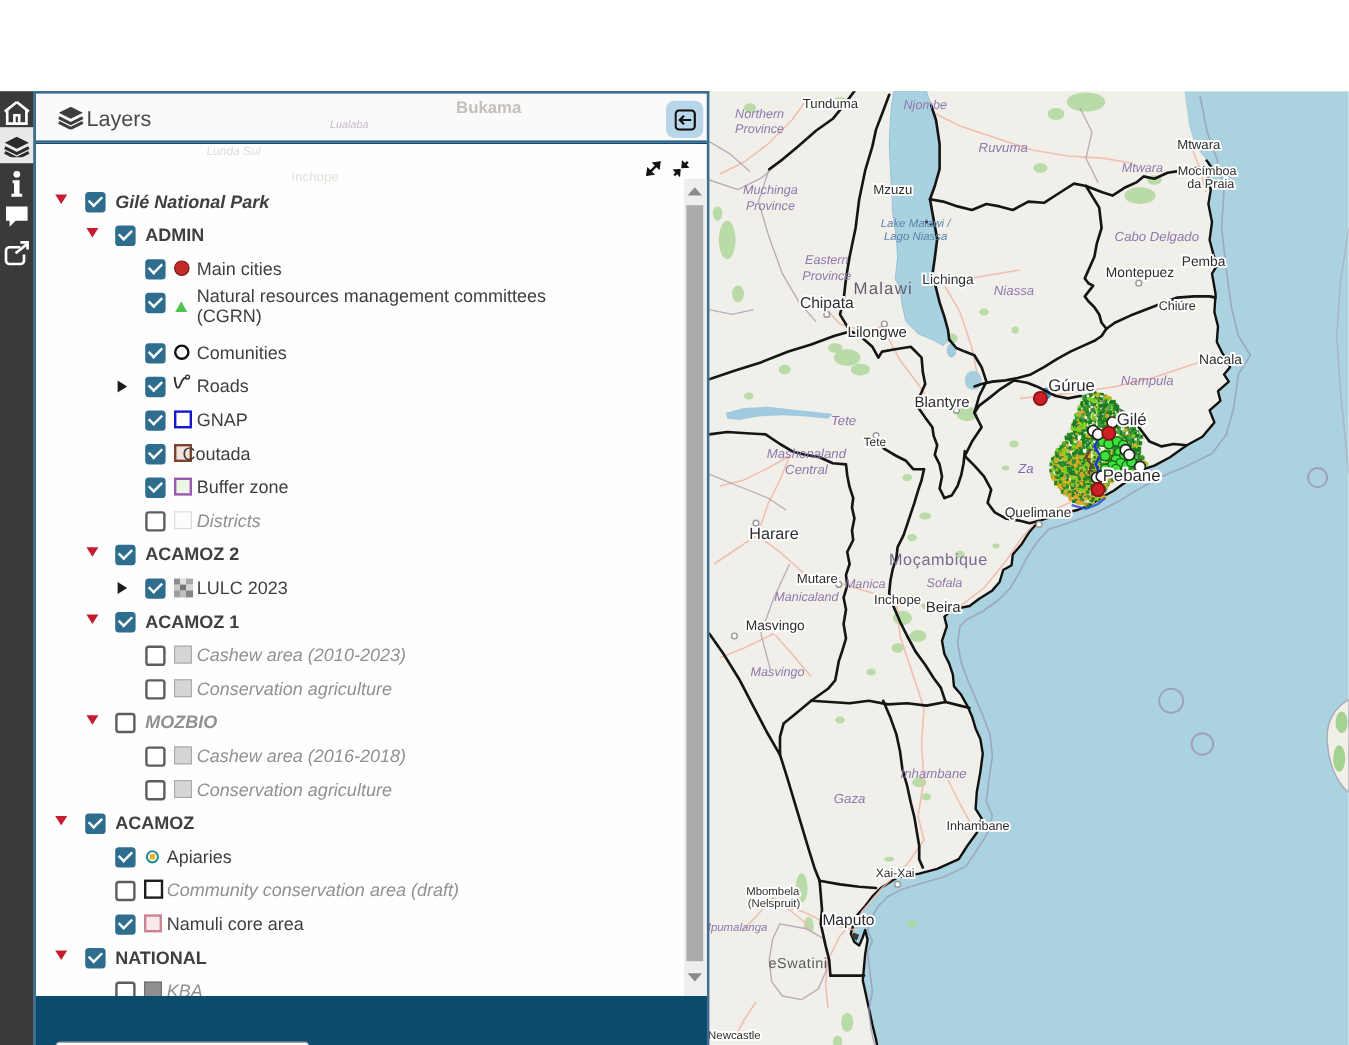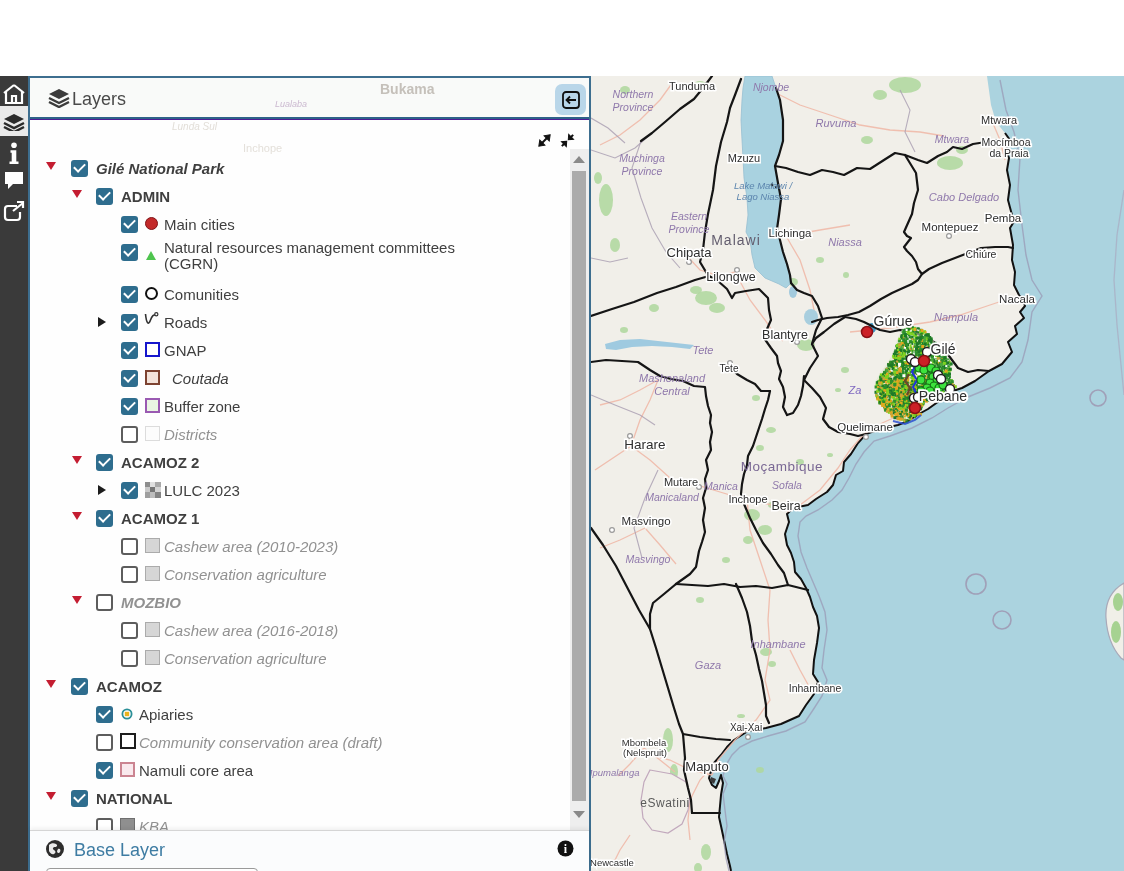--- a/index.html
+++ b/index.html
@@ -9,21 +9,21 @@
   #header { position:absolute; left:0; top:0; width:1124px; height:76px; background:#e9e9e9; border-top:3px solid #57823f; }
   #logo { position:absolute; left:18px; top:8px; }
   #labtxt { position:absolute; left:16px; top:24px; font-size:44px; color:#322a52; }
   #geoportal { position:absolute; left:98px; top:15px; font-size:28px; color:#90cdaa; letter-spacing:1px; }
   #moztxt { position:absolute; left:241px; top:28px; font-size:12.5px; color:#2f2b52; letter-spacing:0.3px; }
   
   #sidebar { position:absolute; left:0; top:76px; width:28px; height:795px; background:#3a3a3a; }
   .sbicon { position:absolute; left:0; width:28px; text-align:center; }
   #sb-layers-bg { position:absolute; left:0; top:30px; width:28px; height:30px; background:#e9e9e9; }
   
-  #panel { position:absolute; left:28px; top:76px; width:563px; height:795px; background:#4c1d95; border-top:2px solid #3d6e8f; border-right:2px solid #3d6e8f; border-left:2px solid #3d6e8f; }
+  #panel { position:absolute; left:28px; top:76px; width:563px; height:795px; background:#0c4a6e; border-top:2px solid #3d6e8f; border-right:2px solid #3d6e8f; border-left:2px solid #3d6e8f; }
   #panelhead { position:absolute; left:0; top:0; width:559px; height:41px; background:#f9faf9; }
   #layers-title { position:absolute; left:42px; top:11px; font-size:18px; color:#4a4a4a; }
   #backbtn { position:absolute; left:525px; top:6px; width:31px; height:31px; background:#b9d6e9; border-radius:7px; }
   #headline { position:absolute; left:0; top:39px; width:559px; height:0; border-top:2px solid #2e6288; }
   #treearea { position:absolute; left:0; top:42px; width:559px; height:710px; background:#fefefe; overflow:hidden; }
   
   #sctrack { position:absolute; left:540px; top:29px; width:19px; height:681px; background:#eeeeee; }
   #scthumb { position:absolute; left:2px; top:22px; width:14px; height:630px; background:#ababab; }
   .scarr { position:absolute; left:3px; width:0; height:0; }
   
@@ -2671,21 +2671,21 @@
           <div class="lbl" style="left:136px;">Roads</div>
         </div>
       <div class="row" style="left:0;top:216px;height:28px">
           <div class="cb" style="left:93px"></div>
           <div class="ic" style="left:117px;top:6px;width:15px;height:15px;background:#fff;border:2px solid #1616cc;"></div>
           <div class="lbl" style="left:136px;">GNAP</div>
         </div>
       <div class="row" style="left:0;top:244px;height:28px">
           <div class="cb" style="left:93px"></div>
           <div class="ic" style="left:117px;top:6px;width:15px;height:15px;background:#f3e3da;border:2px solid #7d4331;"></div>
-          <div class="lbl" style="left:144px;font-style:italic;">Coutada</div>
+          <div class="lbl" style="left:124px;">Coutada</div>
         </div>
       <div class="row" style="left:0;top:272px;height:28px">
           <div class="cb" style="left:93px"></div>
           <div class="ic" style="left:117px;top:6px;width:15px;height:15px;background:#eaf6e3;border:2px solid #9a5ab2;"></div>
           <div class="lbl" style="left:136px;">Buffer zone</div>
         </div>
       <div class="row dis" style="left:0;top:300px;height:28px">
           <div class="cbu" style="left:93px"></div>
           <div class="ic" style="left:117px;top:6px;width:15px;height:15px;background:#fcfcfc;border:1.5px solid #dcdcdc;"></div>
           <div class="lbl" style="left:136px;">Districts</div>
@@ -2773,28 +2773,16 @@
           <div class="cbu" style="left:68px"></div>
           <div class="ic" style="left:92px;top:6px;width:15px;height:15px;background:#8f8f8f;border:1.5px solid #6f6f6f;"></div>
           <div class="lbl" style="left:111px;">KBA</div>
         </div>
       <div id="sctrack">
         <div class="scarr" style="top:7px; border-left:6px solid transparent; border-right:6px solid transparent; border-bottom:7px solid #8a8a8a;"></div>
         <div id="scthumb"></div>
         <div class="scarr" style="top:662px; border-left:6px solid transparent; border-right:6px solid transparent; border-top:7px solid #8a8a8a;"></div>
       </div>
     </div>
-    <div id="basebar">
-      <svg style="position:absolute;left:15px;top:8px" width="20" height="20" viewBox="0 0 20 20">
-        <circle cx="10" cy="10" r="9" fill="#2d2d2d"></circle>
-        <path d="M4,6 C6,4 9,4 11,5 C13,6 12,8 10,8 C8,8 7,10 9,11 C11,12 11,14 9,15 C7,16 5,14 4,12 Z" fill="#fff" opacity="0.9"></path>
-        <path d="M13,10 C15,9 16,11 15,13 C14,15 12,14 12,12 Z" fill="#fff" opacity="0.9"></path>
-      </svg>
-      <div id="basetxt">Base Layer</div>
-      <svg style="position:absolute;left:527px;top:9px" width="17" height="17" viewBox="0 0 17 17">
-        <circle cx="8.5" cy="8.5" r="8" fill="#111"></circle>
-        <text x="8.5" y="13" text-anchor="middle" fill="#fff" font-size="12" font-weight="bold" font-family="Liberation Serif">i</text>
-      </svg>
-    </div>
     <div id="dropdown"></div>
   </div>
 
 </div>
 
 </body></html>

